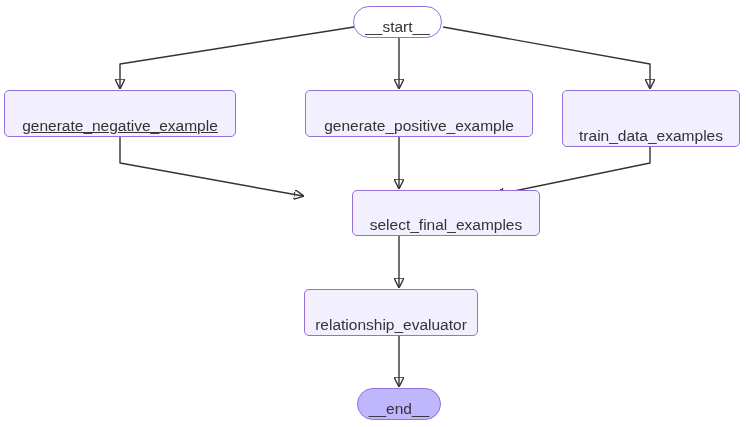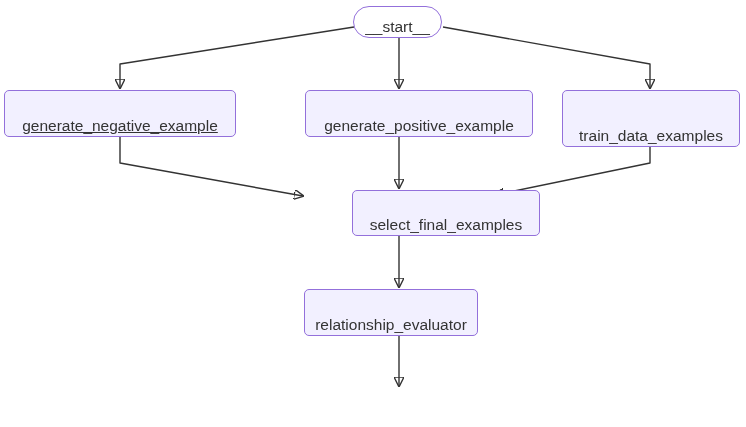--- a/index.html
+++ b/index.html
@@ -91,14 +91,17 @@
   </div>
 
   <div class="node node-sel">
     <span>select_final_examples</span>
   </div>
 
   <div class="node node-rel">
     <span>relationship_evaluator</span>
   </div>
 
+  <div class="node stadium node-end">
+    <span>__end__</span>
+  </div>
 
 </div>
 
 </body></html>

